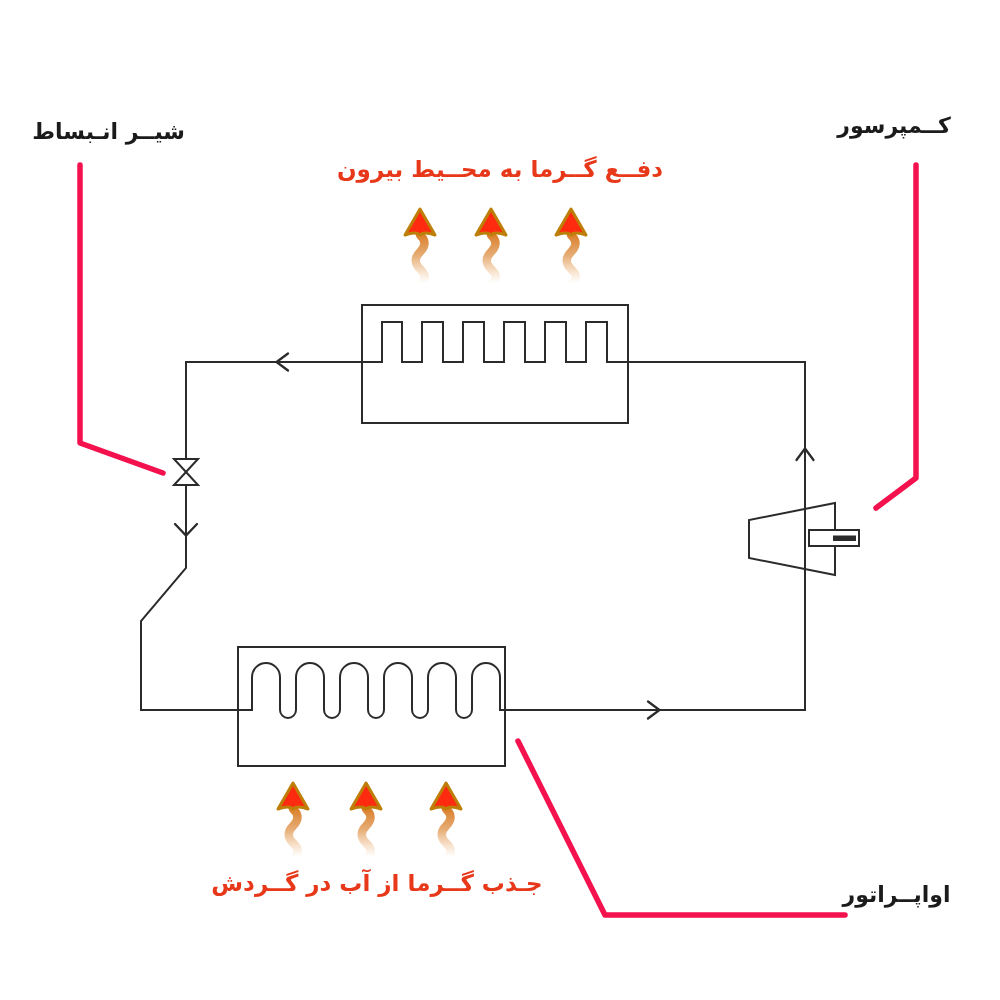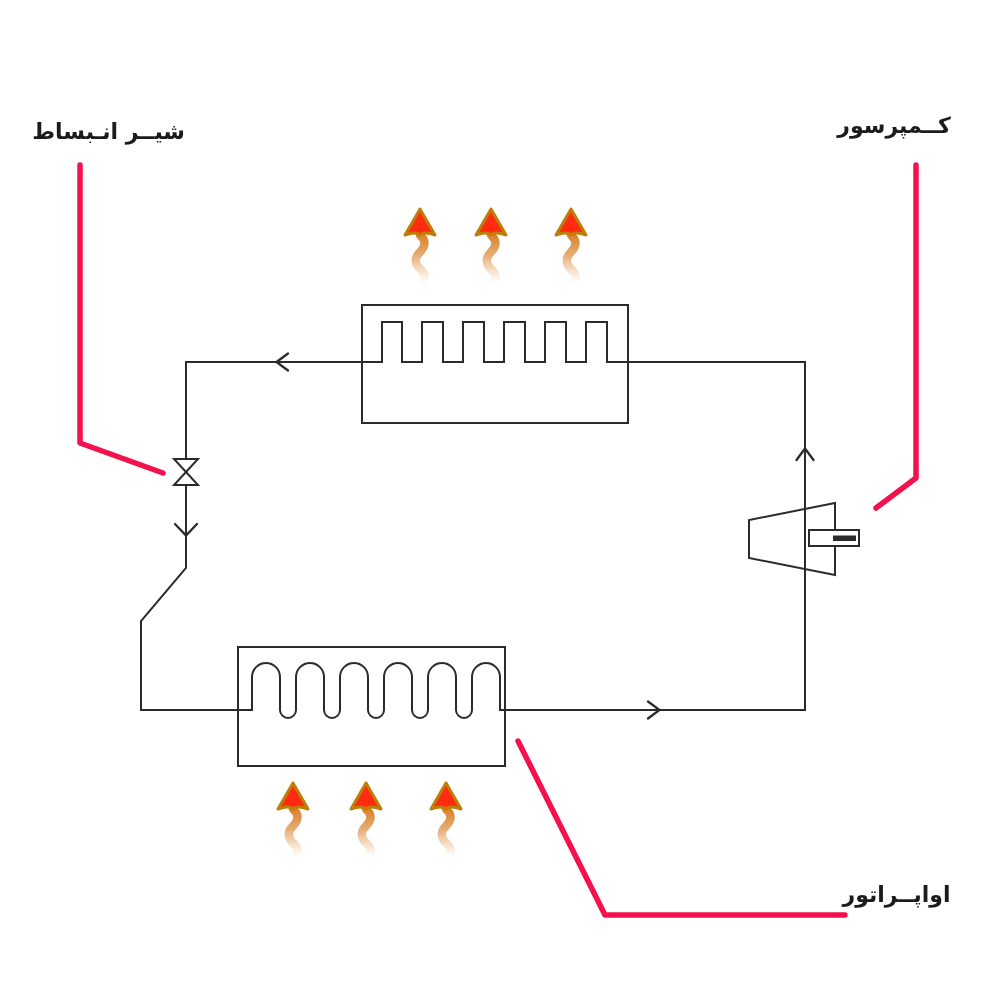--- a/index.html
+++ b/index.html
@@ -131,15 +131,17 @@
       <path class="pink" d="M 518 741 L 605 915 H 845"></path>
     </g>
   </svg>
 
   <div class="lbl" id="expansion-valve-label">شیــر انـبساط</div>
 
   <div class="lbl" id="compressor-label">کــمپرسور</div>
 
   <div class="lbl" id="evaporator-label">اواپــراتور</div>
 
+  <div class="lbl hot" id="heat-out-label">دفــع گــرما به محــیط بیرون</div>
 
+  <div class="lbl hot" id="heat-in-label">جـذب گــرما از آب در گــردش</div>
 
 </div>
 
 </body></html>

